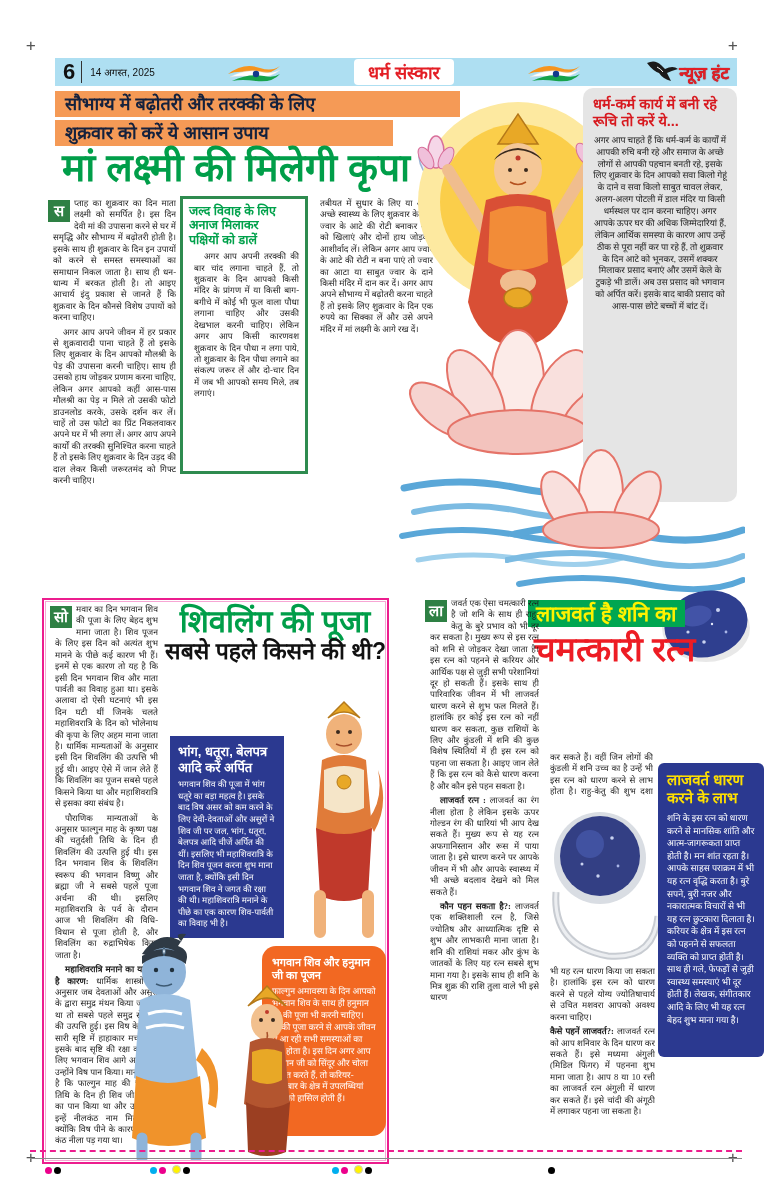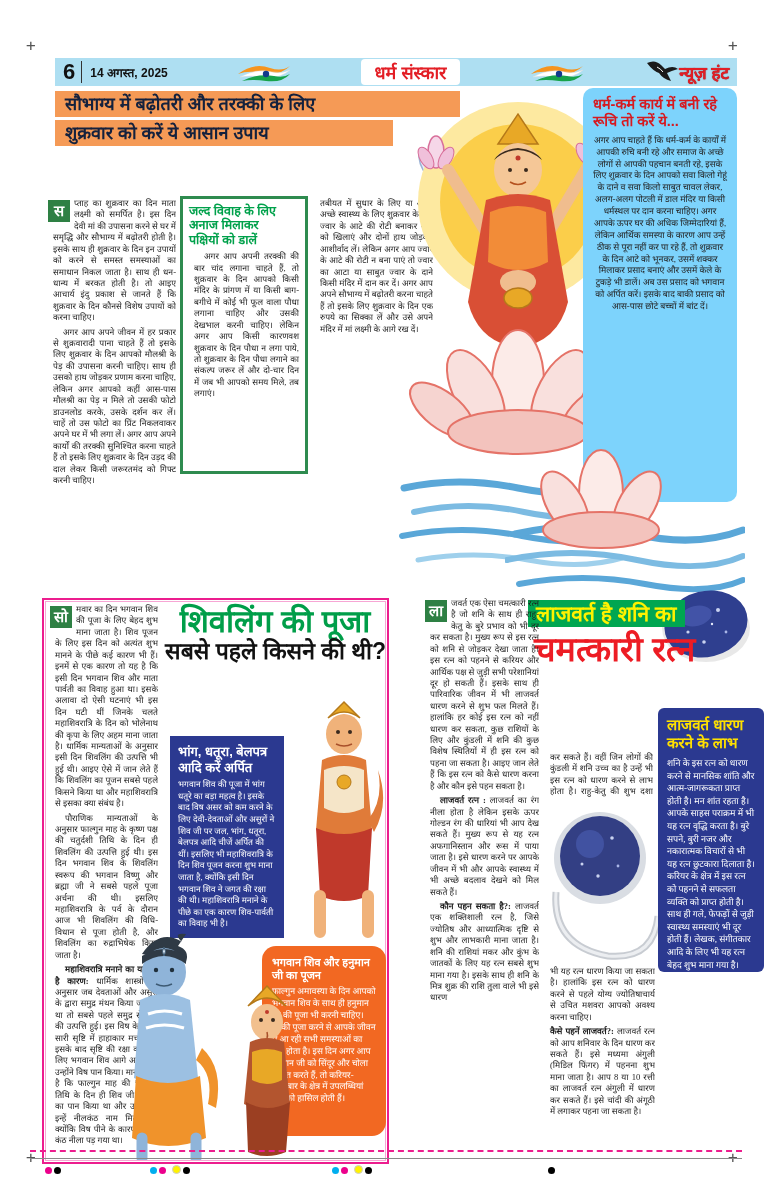--- a/index.html
+++ b/index.html
@@ -4,40 +4,40 @@
 <style>
   html,body{margin:0;padding:0;background:#e9e9e9;}
   .page{position:relative;width:768px;height:1187px;background:#ffffff;overflow:hidden;
         font-family:"Liberation Serif","DejaVu Serif",serif;}
   .abs{position:absolute;}
   .sans{font-family:"Liberation Sans","DejaVu Sans",sans-serif;}
   .crop{color:#555;font-size:16px;font-family:"DejaVu Sans Mono",monospace;}
   
   .header-bar{background:#aedff2;display:flex;align-items:center;}
   .pagenum{font-size:22px;font-weight:bold;color:#111;line-height:1;padding:0 6px 0 8px;border-right:1.5px solid #333;}
-  .dateline{font-size:12px;font-weight:bold;color:#111;padding:0 8px;white-space:nowrap;}
+  .dateline{font-size:10px;font-weight:normal;color:#111;padding:0 8px;white-space:nowrap;}
   .section-chip{background:#ffffff;border-radius:4px;padding:1px 14px;margin:0 8px;}
   .section-title{color:#e31e25;font-weight:bold;font-size:18px;white-space:nowrap;}
   .masthead{color:#e31e25;font-weight:bold;font-size:17px;white-space:nowrap;text-shadow:0 0 1px #7a0000;}
   
   .kicker{background:#f59a56;color:#14213d;font-weight:bold;font-size:18px;line-height:26px;padding:0 10px;white-space:nowrap;}
   .main-headline{color:#009e49;font-weight:bold;font-size:39px;line-height:1.05;white-space:nowrap;}
   
   .bt{font-size:8.6px;line-height:1.33;text-align:justify;color:#1c1c1c;}
   .bt p{margin:0 0 3px 5px;text-indent:10px;}
   .bt p.noind{text-indent:0;}
   .dropcap{float:left;width:22px;height:22px;background:#2e8044;color:#fff;font-weight:bold;
            font-size:15px;text-align:center;line-height:22px;margin:2px 4px 0 0;
            font-family:"Liberation Sans","DejaVu Sans",sans-serif;}
   .lead{font-weight:bold;}
   
   .grain-box{border:3px solid #2e8b4f;padding:5px 6px;box-sizing:border-box;background:#fff;}
   .grain-head{color:#00a14b;font-weight:bold;font-size:12.5px;line-height:1.15;margin:0 12px 4px 0;}
   
-  .sidebar{background:#7dd3fc;border-radius:10px;box-sizing:border-box;padding:8px 10px;}
+  .sidebar{background:#e5e5e5;border-radius:10px;box-sizing:border-box;padding:8px 10px;}
   .sidebar-head{color:#d7191f;font-weight:bold;font-size:14.5px;line-height:1.2;margin:0 0 4px 0;}
   .sidebar-body{font-size:8.8px;line-height:1.35;color:#222;text-align:center;}
   
   .pink-frame{border:2px solid #ec1d8e;box-shadow:0 0 0 1px #fff inset, 0 0 0 2px #f7a6d4 inset;box-sizing:border-box;background:#fff;}
   .shiv-head-green{color:#009e49;font-weight:bold;font-size:31px;line-height:1.05;text-align:center;}
   .shiv-head-black{color:#111;font-weight:bold;font-size:23px;line-height:1.1;text-align:right;}
   .navy-box{background:#2b3990;color:#fff;box-sizing:border-box;padding:8px 8px;}
   .navy-head{color:#fff;font-weight:bold;font-size:13px;line-height:1.2;margin:0 0 4px 0;}
   .navy-body{font-size:8.6px;line-height:1.35;color:#fff;}
   .orange-bubble{background:#f26822;color:#fff;box-sizing:border-box;padding:10px 10px;border-radius:14px;}
@@ -89,20 +89,21 @@
     <span style="flex:1"></span>
     <svg width="34" height="26" viewBox="0 0 34 26">
       <path d="M2 4 Q10 0 16 6 L20 10 Q28 6 33 10 Q26 12 22 14 L26 22 Q18 20 14 14 Q8 12 2 4Z" fill="#1a1a1a"></path>
       <path d="M12 8 Q16 10 18 13" stroke="#fff" stroke-width="1" fill="none"></path>
     </svg>
     <span class="masthead sans" style="padding-right:8px;">न्यूज़ हंट</span>
   </div>
 
   <div class="abs kicker sans" style="left:55px;top:91px;width:385px;">सौभाग्य में बढ़ोतरी और तरक्की के लिए</div>
   <div class="abs kicker sans" style="left:55px;top:120px;width:318px;">शुक्रवार को करें ये आसान उपाय</div>
+  <div class="abs main-headline sans" style="left:62px;top:148px;">मां लक्ष्मी की मिलेगी कृपा</div>
 
   <svg class="abs" style="left:412px;top:128px;" width="64" height="70" viewBox="0 0 64 70">
     <ellipse cx="32" cy="34" rx="9" ry="22" fill="#eef3fa" stroke="#9db4d6" stroke-width="1.5"></ellipse>
     <ellipse cx="18" cy="38" rx="8" ry="18" fill="#e7eefc" stroke="#9db4d6" stroke-width="1.5" transform="rotate(-28 18 38)"></ellipse>
     <ellipse cx="46" cy="38" rx="8" ry="18" fill="#e7eefc" stroke="#9db4d6" stroke-width="1.5" transform="rotate(28 46 38)"></ellipse>
     <path d="M30 56 L28 70 M34 56 L38 70" stroke="#b05a3c" stroke-width="2.5"></path>
   </svg>
 
   <div class="abs bt" style="left:48px;top:198px;width:128px;height:392px;overflow:hidden;">
     <span class="dropcap">स</span>
@@ -283,21 +284,21 @@
       <circle cx="44" cy="68" r="1.5" fill="#c9d2f0"></circle>
     <circle cx="80" cy="70" r="1.4" fill="#aab6e8"></circle>
       <circle cx="60" cy="80" r="1.7" fill="#c9d2f0"></circle>
   </svg>
 
   <div class="abs bt" style="left:545px;top:966px;width:110px;height:210px;overflow:hidden;">
     <p class="noind">भी यह रत्न धारण किया जा सकता है। हालांकि इस रत्न को धारण करने से पहले योग्य ज्योतिषाचार्य से उचित मशवरा आपको अवश्य करना चाहिए।</p>
     <p class="noind"><span class="lead">कैसे पहनें लाजवर्त?:</span><span> लाजवर्त रत्न को आप शनिवार के दिन धारण कर सकते हैं। इसे मध्यमा अंगुली (मिडिल फिंगर) में पहनना शुभ माना जाता है। आप 8 या 10 रत्ती का लाजवर्त रत्न अंगुली में धारण कर सकते हैं। इसे चांदी की अंगूठी में लगाकर पहना जा सकता है।</span></p>
   </div>
 
-  <div class="abs benefit-box" style="left:658px;top:708px;width:106px;height:264px;overflow:hidden;">
+  <div class="abs benefit-box" style="left:658px;top:763px;width:106px;height:294px;overflow:hidden;">
     <div class="benefit-head sans">लाजवर्त धारण करने के लाभ</div>
     <div class="benefit-body">शनि के इस रत्न को धारण करने से मानसिक शांति और आत्म-जागरूकता प्राप्त होती है। मन शांत रहता है। आपके साहस पराक्रम में भी यह रत्न वृद्धि करता है। बुरे सपने, बुरी नजर और नकारात्मक विचारों से भी यह रत्न छुटकारा दिलाता है। करियर के क्षेत्र में इस रत्न को पहनने से सफलता व्यक्ति को प्राप्त होती है। साथ ही गले, फेफड़ों से जुड़ी स्वास्थ्य समस्याएं भी दूर होती हैं। लेखक, संगीतकार आदि के लिए भी यह रत्न बेहद शुभ माना गया है।</div>
   </div>
 
   <div class="abs dash-magenta" style="left:30px;top:1150px;width:712px;"></div>
   <div class="abs thin-line" style="left:30px;top:1158px;width:712px;"></div>
   <div class="abs" style="left:45px;top:1160px;">
     <span class="dot" style="background:#ec008c;"></span><span class="dot" style="background:#000;"></span>
   </div>
   <div class="abs" style="left:150px;top:1160px;">

